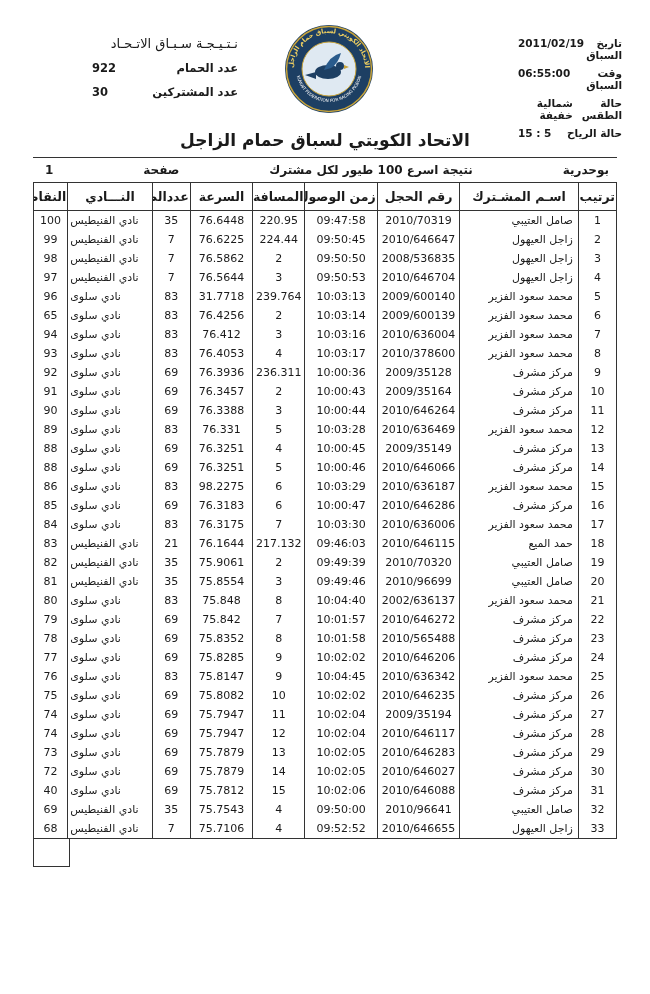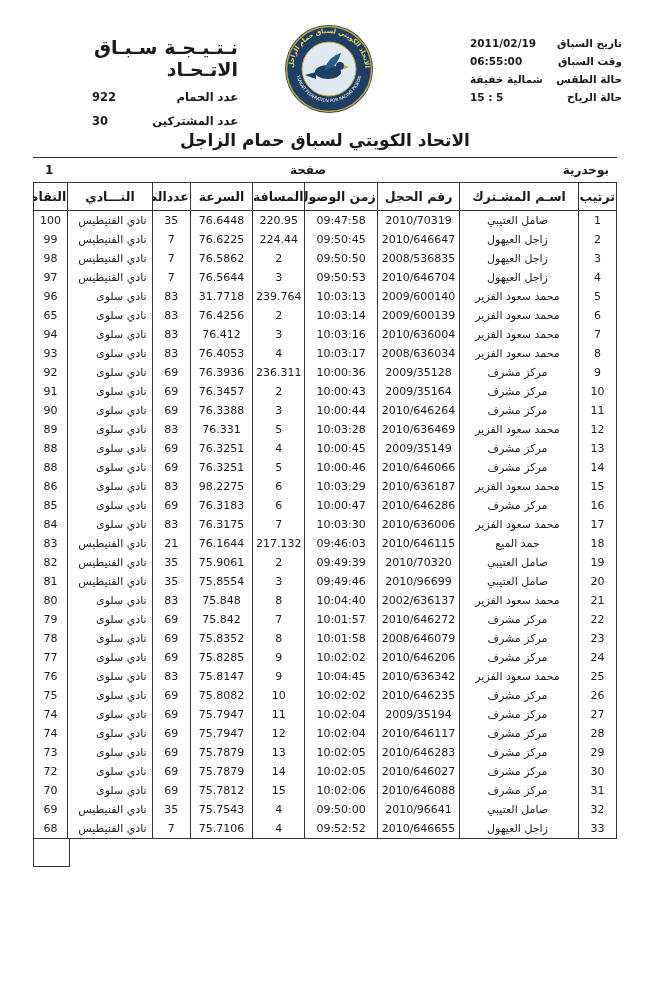--- a/index.html
+++ b/index.html
@@ -6,24 +6,24 @@
   html,body { background:#ffffff; }
   .page {
     position:relative; width:650px; height:994px; background:#ffffff;
     direction:rtl; font-family:"DejaVu Sans", sans-serif; color:#1a1a1a;
     overflow:hidden;
   }
   
   .meta-right { position:absolute; top:37px; right:28px; width:152px; }
   .meta-right .meta-line { display:flex; justify-content:space-between; align-items:baseline;
     font-size:10.5px; font-weight:bold; margin-bottom:6px; }
-  .meta-right .value { font-weight:bold; }
+  .meta-right .value { font-weight:bold;margin-left:48px; }
 
   .meta-left { position:absolute; top:36px; left:52px; width:186px; }
-  .result-heading { font-size:19px; font-weight:bold; text-align:right; letter-spacing:0; }
+  .result-heading { font-size:13px; font-weight:normal; text-align:right; letter-spacing:0; }
   .meta-left .meta-line { display:flex; justify-content:space-between; align-items:baseline;
     font-size:11.5px; font-weight:bold; margin-top:10px; padding-left:40px; }
 
   .logo-wrap { position:absolute; top:24px; left:284px; width:90px; height:90px; }
 
   .main-title { position:absolute; top:130px; left:0; right:0; text-align:center;
     font-size:17px; font-weight:bold; }
 
   
   .sheet { position:absolute; top:157px; right:33px; left:33px; }
@@ -34,22 +34,22 @@
 
   table.results { width:100%; border-collapse:collapse; table-layout:fixed; direction:rtl;
     border:1px solid #333; border-top:none; }
   table.results th { height:27px; font-size:12.5px; font-weight:bold; text-align:center;
     border-right:1px solid #333; border-left:1px solid #333; border-bottom:1px solid #333;
     padding:0 1px; white-space:nowrap; overflow:hidden; }
   table.results td { height:19px; line-height:19px; font-size:11px; text-align:center;
     border-right:1px solid #333; border-left:1px solid #333;
     padding:0 2px; white-space:nowrap; overflow:hidden; }
   table.results td.num { direction:ltr; }
-  table.results td.c1 { text-align:center; padding-right:5px; }
-  table.results td.c7 { text-align:right; padding-right:5px;margin-top:44px; }
+  table.results td.c1 { text-align:right; padding-right:5px; }
+  table.results td.c7 { text-align:left; padding-right:5px;margin-top:44px; }
 
   .footer-box { float:left; width:37px; height:28px;
     border:1px solid #333; border-top:none; }
 </style>
 </head>
 <body>
 
 <div class="page">
 
   <div class="meta-right">
@@ -104,20 +104,21 @@
       <span>عدد المشتركين</span>
       <span class="value" dir="ltr">30</span>
     </div>
   </div>
 
   <div class="main-title">الاتحاد الكويتي لسباق حمام الزاجل</div>
 
   <div class="sheet">
     <div class="info-row">
       <span>بوحدرية</span>
+      <span>نتيجة اسرع 100 طيور لكل مشترك</span>
       <span>صفحة</span>
       <span class="page-num" dir="ltr">1</span>
     </div>
 
     <table class="results">
       <colgroup>
           <col style="width: 38px;">
           <col style="width: 118px;">
           <col style="width: 82px;">
           <col style="width: 72px;">
@@ -214,21 +215,21 @@
             <td class="c3 num">10:03:16</td>
             <td class="c4 num">3</td>
             <td class="c5 num">76.412</td>
             <td class="c6 num">83</td>
             <td class="c7">نادي سلوى</td>
             <td class="c8 num">94</td>
           </tr>
           <tr>
             <td class="c0 num">8</td>
             <td class="c1">محمد سعود الفزير</td>
-            <td class="c2 num">2008/636034</td>
+            <td class="c2 num">2010/378600</td>
             <td class="c3 num">10:03:17</td>
             <td class="c4 num">4</td>
             <td class="c5 num">76.4053</td>
             <td class="c6 num">83</td>
             <td class="c7">نادي سلوى</td>
             <td class="c8 num">93</td>
           </tr>
           <tr>
             <td class="c0 num">9</td>
             <td class="c1">مركز مشرف</td>
@@ -379,21 +380,21 @@
             <td class="c3 num">10:01:57</td>
             <td class="c4 num">7</td>
             <td class="c5 num">75.842</td>
             <td class="c6 num">69</td>
             <td class="c7">نادي سلوى</td>
             <td class="c8 num">79</td>
           </tr>
           <tr>
             <td class="c0 num">23</td>
             <td class="c1">مركز مشرف</td>
-            <td class="c2 num">2008/646079</td>
+            <td class="c2 num">2010/565488</td>
             <td class="c3 num">10:01:58</td>
             <td class="c4 num">8</td>
             <td class="c5 num">75.8352</td>
             <td class="c6 num">69</td>
             <td class="c7">نادي سلوى</td>
             <td class="c8 num">78</td>
           </tr>
           <tr>
             <td class="c0 num">24</td>
             <td class="c1">مركز مشرف</td>
@@ -473,21 +474,21 @@
           </tr>
           <tr>
             <td class="c0 num">31</td>
             <td class="c1">مركز مشرف</td>
             <td class="c2 num">2010/646088</td>
             <td class="c3 num">10:02:06</td>
             <td class="c4 num">15</td>
             <td class="c5 num">75.7812</td>
             <td class="c6 num">69</td>
             <td class="c7">نادي سلوى</td>
-            <td class="c8 num">70</td>
+            <td class="c8 num">40</td>
           </tr>
           <tr>
             <td class="c0 num">32</td>
             <td class="c1">صامل العتيبي</td>
             <td class="c2 num">2010/96641</td>
             <td class="c3 num">09:50:00</td>
             <td class="c4 num">4</td>
             <td class="c5 num">75.7543</td>
             <td class="c6 num">35</td>
             <td class="c7">نادي الفنيطيس</td>

